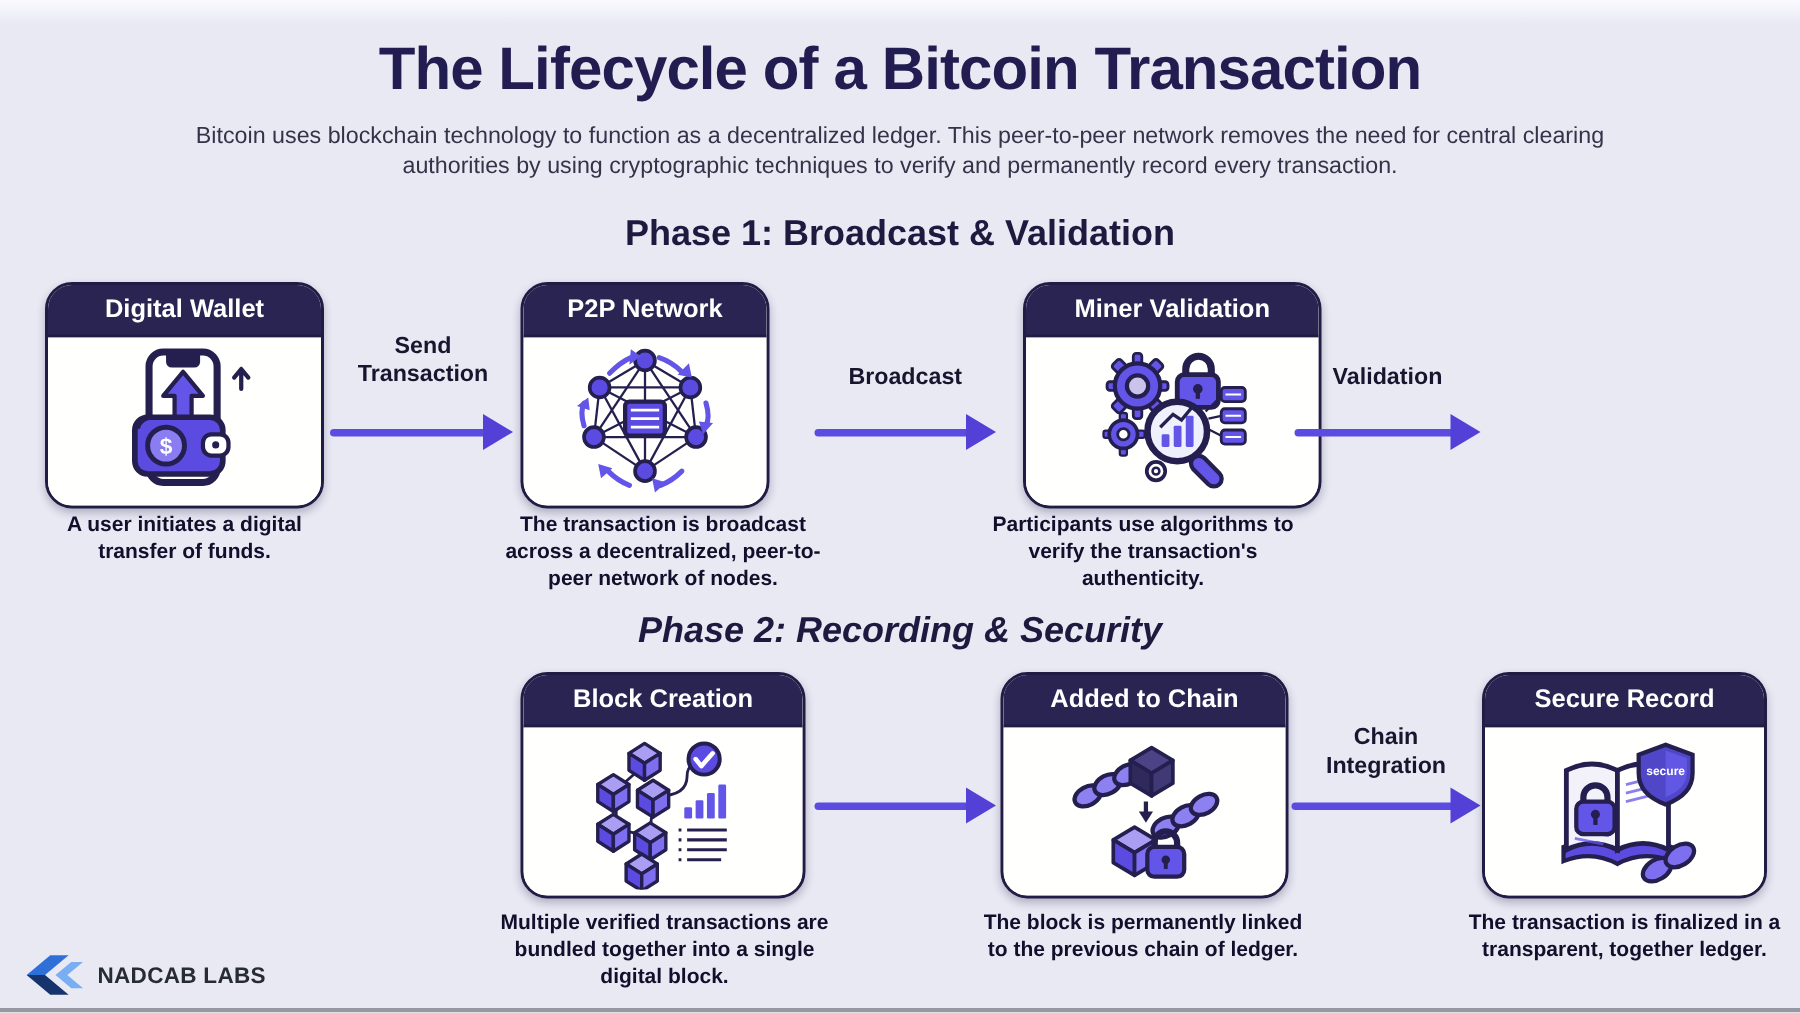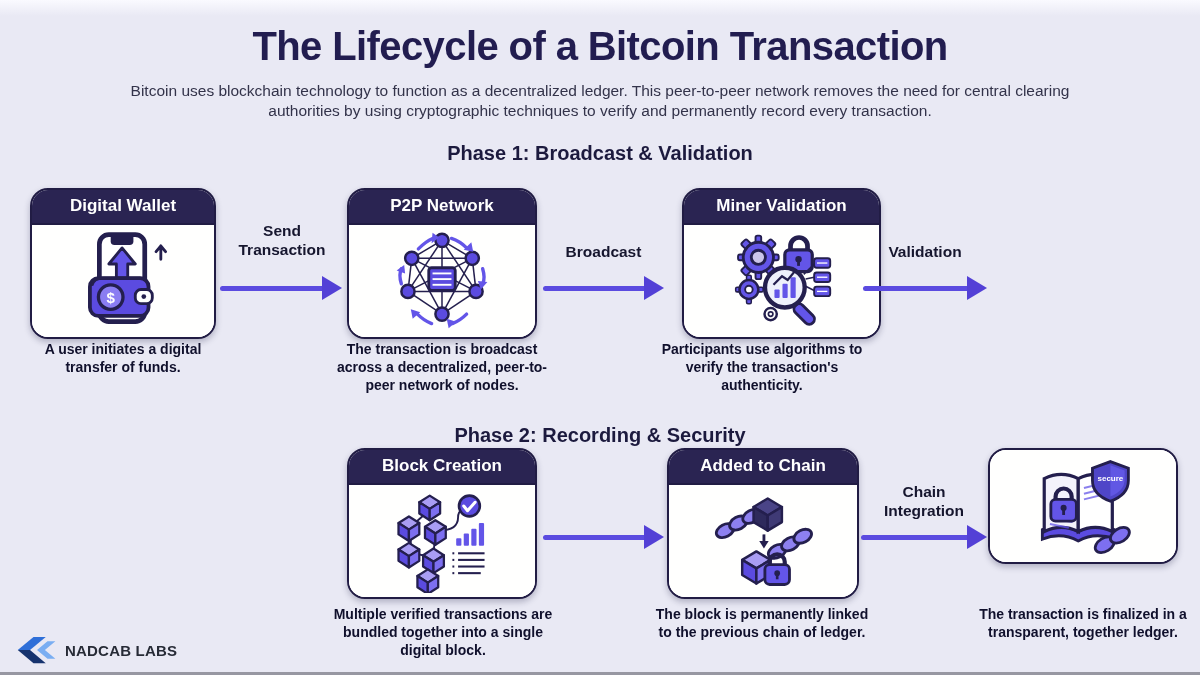--- a/index.html
+++ b/index.html
@@ -10,23 +10,23 @@
     background:linear-gradient(#fafaff 0px, #e9e9f4 16px, #e9e9f4 100%);
   }
   .bottom-strip { position:absolute; left:0; bottom:0; width:100%; height:3px; background:#53535f; opacity:.55; }
 
   .title { position:absolute; top:24px; left:0; width:100%; text-align:center;
     font-size:40px; font-weight:800; color:#221d50; letter-spacing:-0.6px; }
   .subtitle { position:absolute; top:81px; left:115px; width:970px; text-align:center;
     font-size:15.5px; font-weight:500; color:#33334a; line-height:1.32; }
 
   .phase-heading { position:absolute; left:0; width:100%; text-align:center;
-    font-size:20px; font-weight:800; color:#1c1a3e; }
+    font-size:24px; font-weight:800; color:#1c1a3e; }
   .phase1-heading { top:142px; }
-  .phase2-heading { top:424px; }
+  .phase2-heading { top:407px;font-style:italic; }
 
   .card { position:absolute; border:2.5px solid #211c44; border-radius:18px;
     background:#fffffe; box-shadow:0 3px 6px rgba(30,27,70,.28); overflow:hidden; }
   .card-header { background:#2a2452; color:#ffffff; text-align:center; font-weight:700;
     font-size:17px; padding:6px 2px 7px; border-bottom:2.5px solid #211c44; }
   .card-body { display:flex; align-items:center; justify-content:center; height:112px; background:#fffffe; }
 
   .caption { position:absolute; text-align:center; font-size:14px; font-weight:600;
     color:#10102c; line-height:1.28; }
 
@@ -71,21 +71,21 @@
     </div>
   </div>
   <div class="caption" style="left:18px; top:341px; width:210px;">A user initiates a digital transfer of funds.</div>
 
   <div class="arrow-label" style="left:220px; top:222px; width:124px;">Send Transaction</div>
   <div class="arrow" style="left:220px; top:276px; width:122px;">
     <div class="arrow-line"></div>
     <div class="arrow-head"></div>
   </div>
 
-  <div class="card" style="left:347px; top:188px; width:190px;">
+  <div class="card" style="left:347px; top:188px; width:166px;">
     <div class="card-header">P2P Network</div>
     <div class="card-body">
       <svg width="106" height="104" viewBox="0 0 110 110">
         <g stroke="#241f4e" stroke-width="1.6">
           <line x1="55" y1="12" x2="23" y2="31"></line>
             <line x1="55" y1="12" x2="87" y2="31"></line>
           <line x1="55" y1="12" x2="19" y2="66"></line>
             <line x1="55" y1="12" x2="91" y2="66"></line>
           <line x1="23" y1="31" x2="87" y2="31"></line>
             <line x1="23" y1="31" x2="19" y2="66"></line>
@@ -317,20 +317,21 @@
   </div>
   <div class="caption" style="left:652px; top:606px; width:220px;">The block is permanently linked to the previous chain of ledger.</div>
 
   <div class="arrow-label" style="left:861px; top:483px; width:126px;">Chain Integration</div>
   <div class="arrow" style="left:861px; top:525px; width:126px;">
     <div class="arrow-line"></div>
     <div class="arrow-head"></div>
   </div>
 
   <div class="card" style="left:988px; top:448px; width:190px;">
+    <div class="card-header">Secure Record</div>
     <div class="card-body">
       <svg width="106" height="104" viewBox="0 0 110 110">
         <path d="M12 80 Q32 72 50 82 Q68 72 88 80 L88 90 Q68 82 50 92 Q32 82 12 90 Z" fill="#5b4be0" stroke="#241f4e" stroke-width="3"></path>
         <path d="M14 26 Q32 17 50 26 L50 82 Q32 73 14 82 Z" fill="#f3f2fb" stroke="#241f4e" stroke-width="3.4"></path>
         <path d="M50 26 Q68 17 86 26 L86 82 Q68 73 50 82 Z" fill="#ffffff" stroke="#241f4e" stroke-width="3.4"></path>
         <g stroke="#6355e8" stroke-width="2" opacity="0.75">
           <line x1="56" y1="36" x2="80" y2="30"></line>
             <line x1="56" y1="42" x2="80" y2="36"></line>
             <line x1="56" y1="48" x2="80" y2="42"></line>
         </g>

